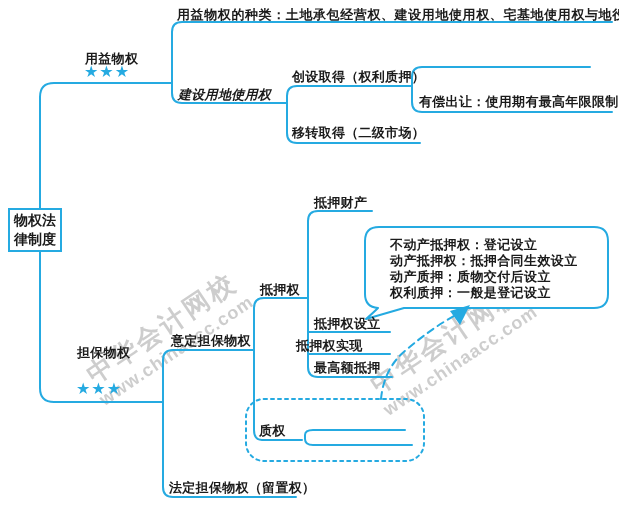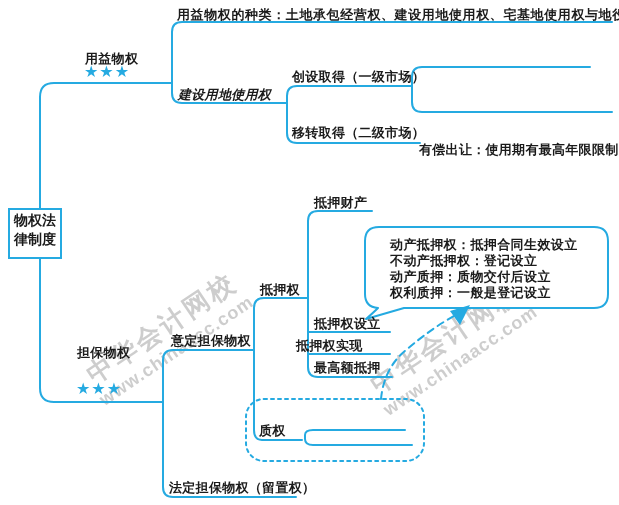--- a/index.html
+++ b/index.html
@@ -12,21 +12,21 @@
   .label {
     position:absolute; font-size:13px; font-weight:bold; color:#1b1b1b;
     white-space:nowrap; line-height:14px; letter-spacing:0.3px;
   }
   .note { letter-spacing:0.6px; }
   .stars {
     position:absolute; font-size:16px; font-weight:bold; color:#25aae1;
     white-space:nowrap; line-height:15px; letter-spacing:1px;
   }
   .rootbox {
-    position:absolute; left:8px; top:208px; width:54px; height:51px;
+    position:absolute; left:8px; top:208px; width:54px; height:44px;
     border:2px solid #25aae1; background:#ffffff; box-sizing:border-box;
     font-size:14px; font-weight:bold; color:#1b1b1b; text-align:center;
     line-height:19px; padding-top:1px;
   }
   .callout-text {
     position:absolute; left:390px; top:237px;
     font-size:13px; font-weight:bold; color:#1b1b1b; line-height:16px;
     white-space:nowrap; letter-spacing:0.4px;
   }
   .wm {
@@ -83,22 +83,22 @@
       <path d="M 470,305 L 450,311 L 460,325 Z" fill="#25aae1" stroke="none"></path>
     </g>
   </svg>
 
   <div class="label note" style="left:177px; top:8px;">用益物权的种类：土地承包经营权、建设用地使用权、宅基地使用权与地役权</div>
 
   <div class="label" style="left:85px; top:52px;">用益物权</div>
   <div class="stars" style="left:84px; top:64px;">★★★</div>
 
   <div class="label" style="left:178px; top:88px;font-style:italic;">建设用地使用权</div>
-  <div class="label" style="left:292px; top:70px;">创设取得（一级市场）</div>
-  <div class="label" style="left:419px; top:95px;margin-top:48px;">有偿出让：使用期有最高年限限制</div>
+  <div class="label" style="left:292px; top:70px;">创设取得（权利质押）</div>
+  <div class="label" style="left:419px; top:95px;">有偿出让：使用期有最高年限限制</div>
   <div class="label" style="left:292px; top:126px;">移转取得（二级市场）</div>
 
   <div class="rootbox">
     <div>物权法</div>
     <div>律制度</div>
   </div>
 
   <div class="label" style="left:77px; top:346px;">担保物权</div>
   <div class="stars" style="left:76px; top:381px;">★★★</div>
 
@@ -108,19 +108,19 @@
   <div class="label" style="left:314px; top:196px;">抵押财产</div>
   <div class="label" style="left:314px; top:317px;">抵押权设立</div>
   <div class="label" style="left:296px; top:339px;">抵押权实现</div>
   <div class="label" style="left:314px; top:361px;text-align:right;">最高额抵押</div>
 
   <div class="label" style="left:259px; top:424px;text-align:right;">质权</div>
 
   <div class="label" style="left:169px; top:481px;">法定担保物权（留置权）</div>
 
   <div class="callout-text">
+    <div>不动产抵押权：登记设立</div>
     <div>动产抵押权：抵押合同生效设立</div>
-    <div>不动产抵押权：登记设立</div>
     <div>动产质押：质物交付后设立</div>
     <div>权利质押：一般是登记设立</div>
   </div>
 
 </div>
 
 </body></html>

